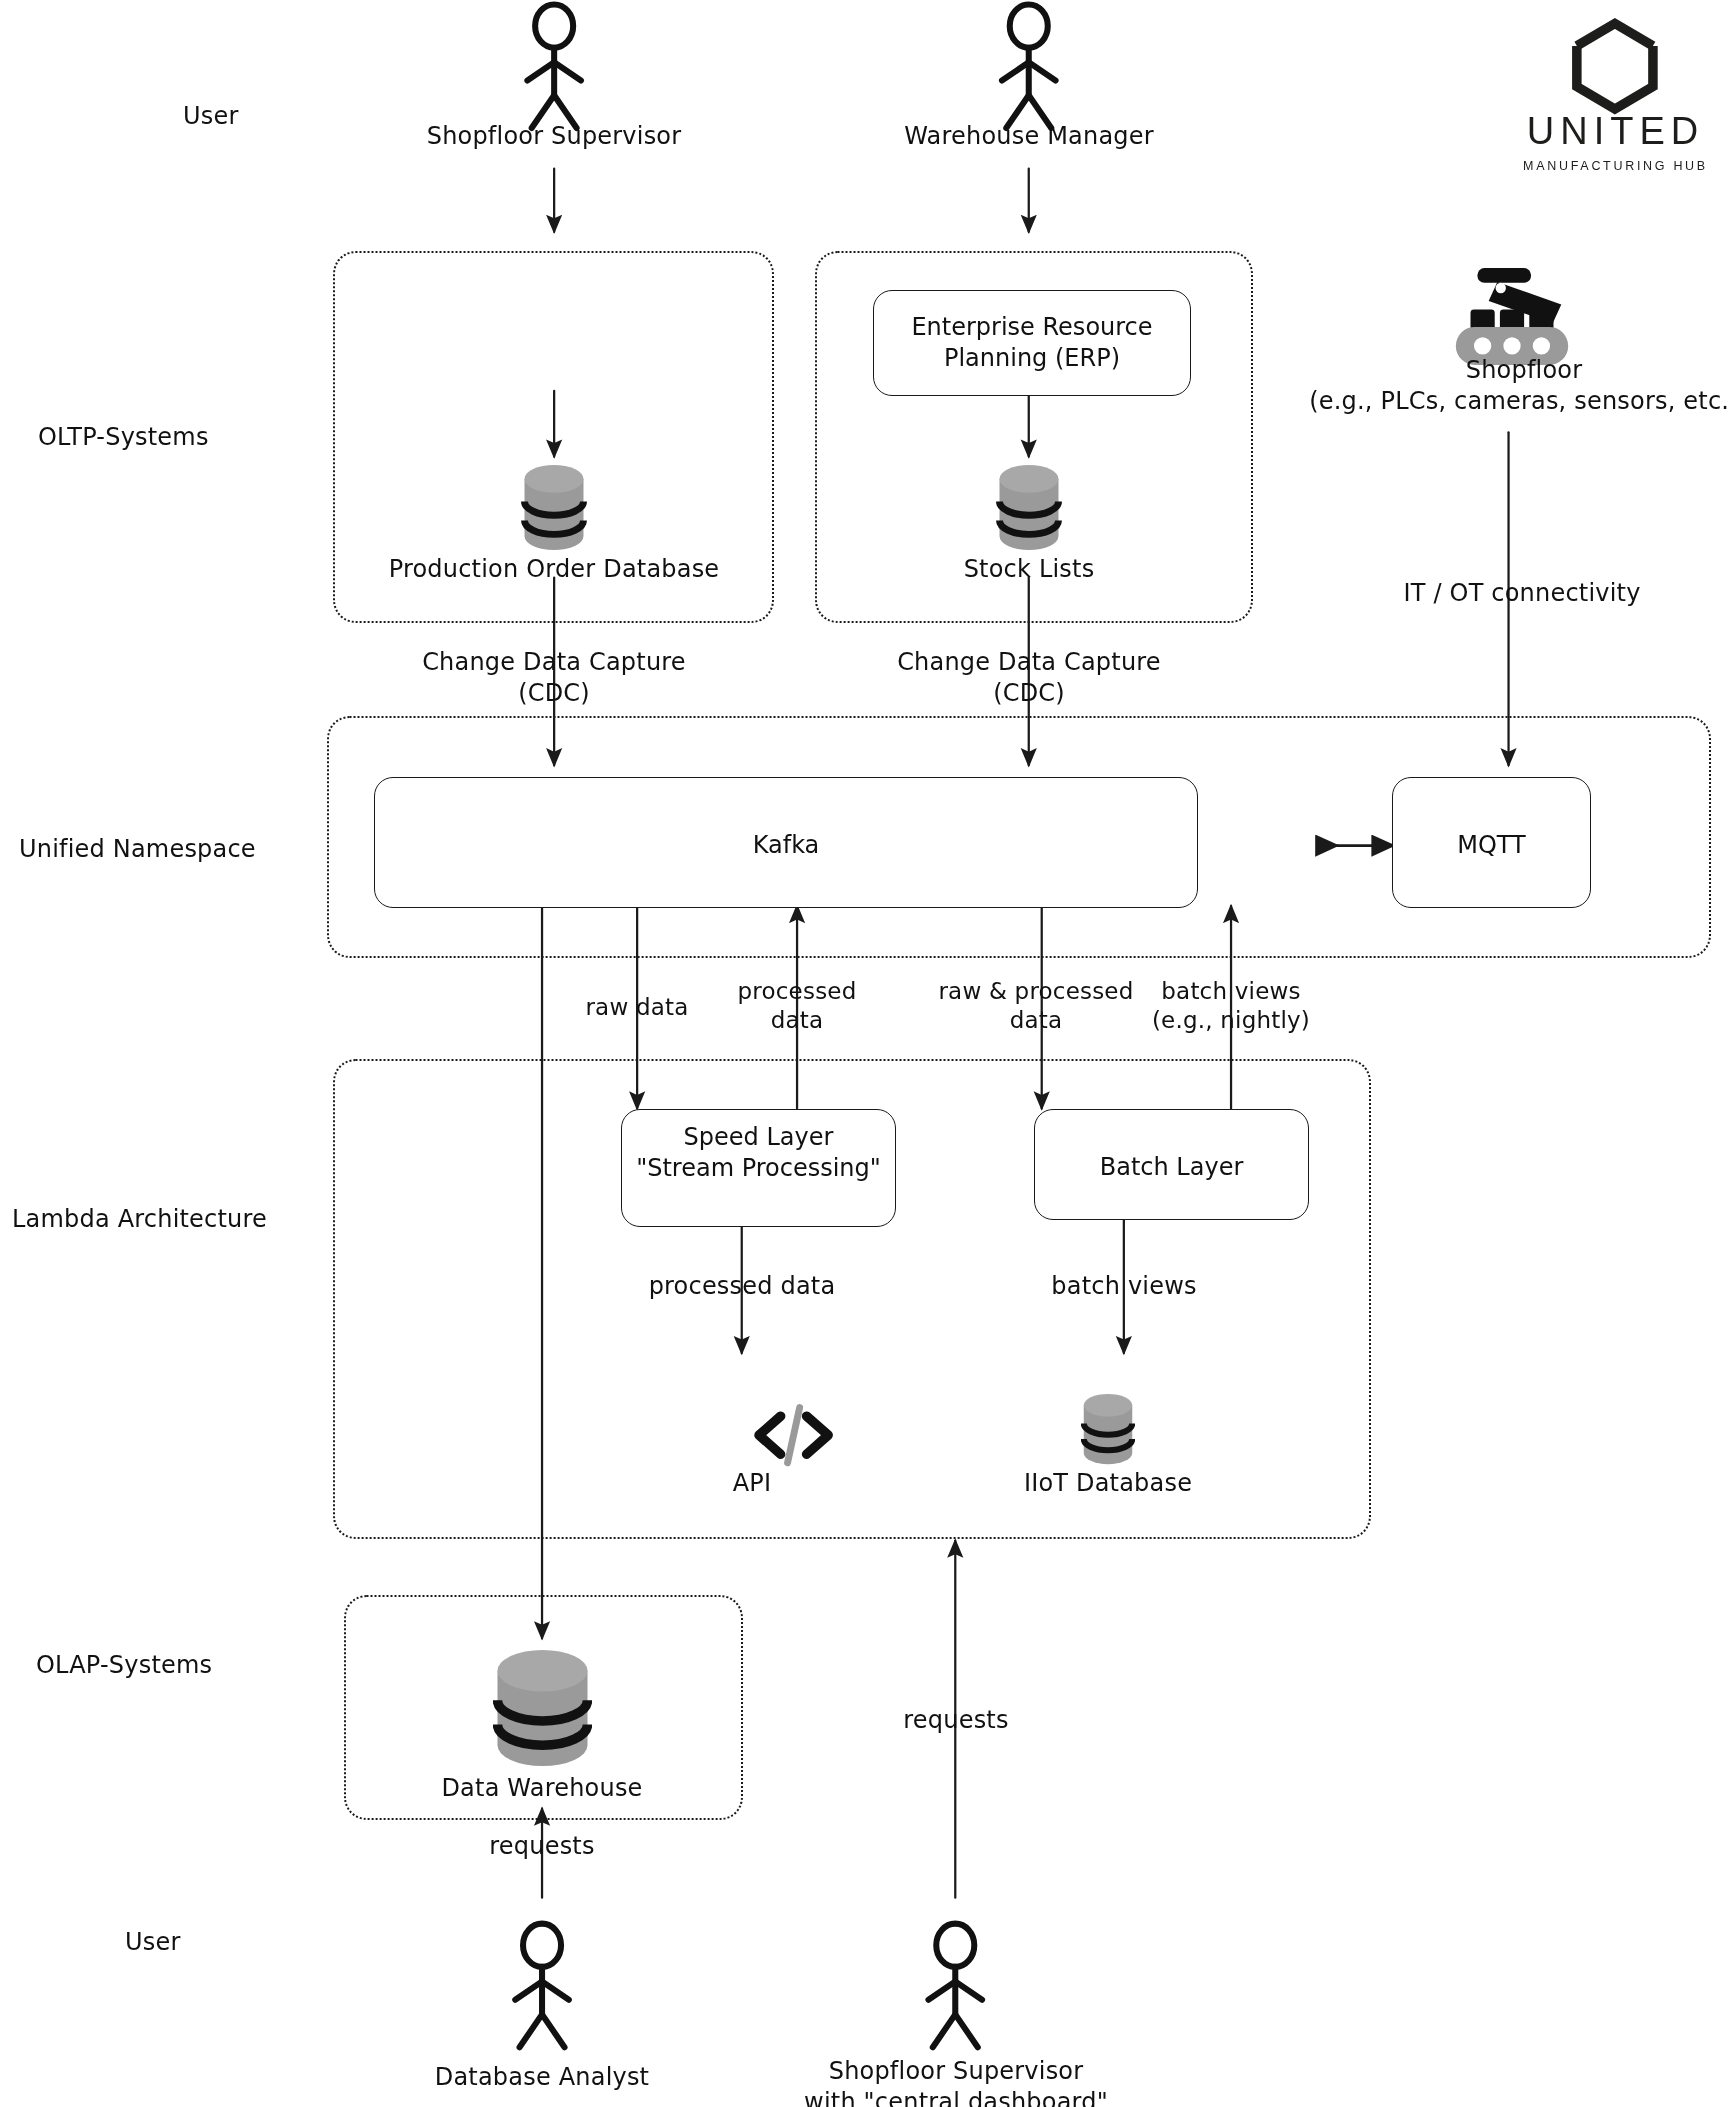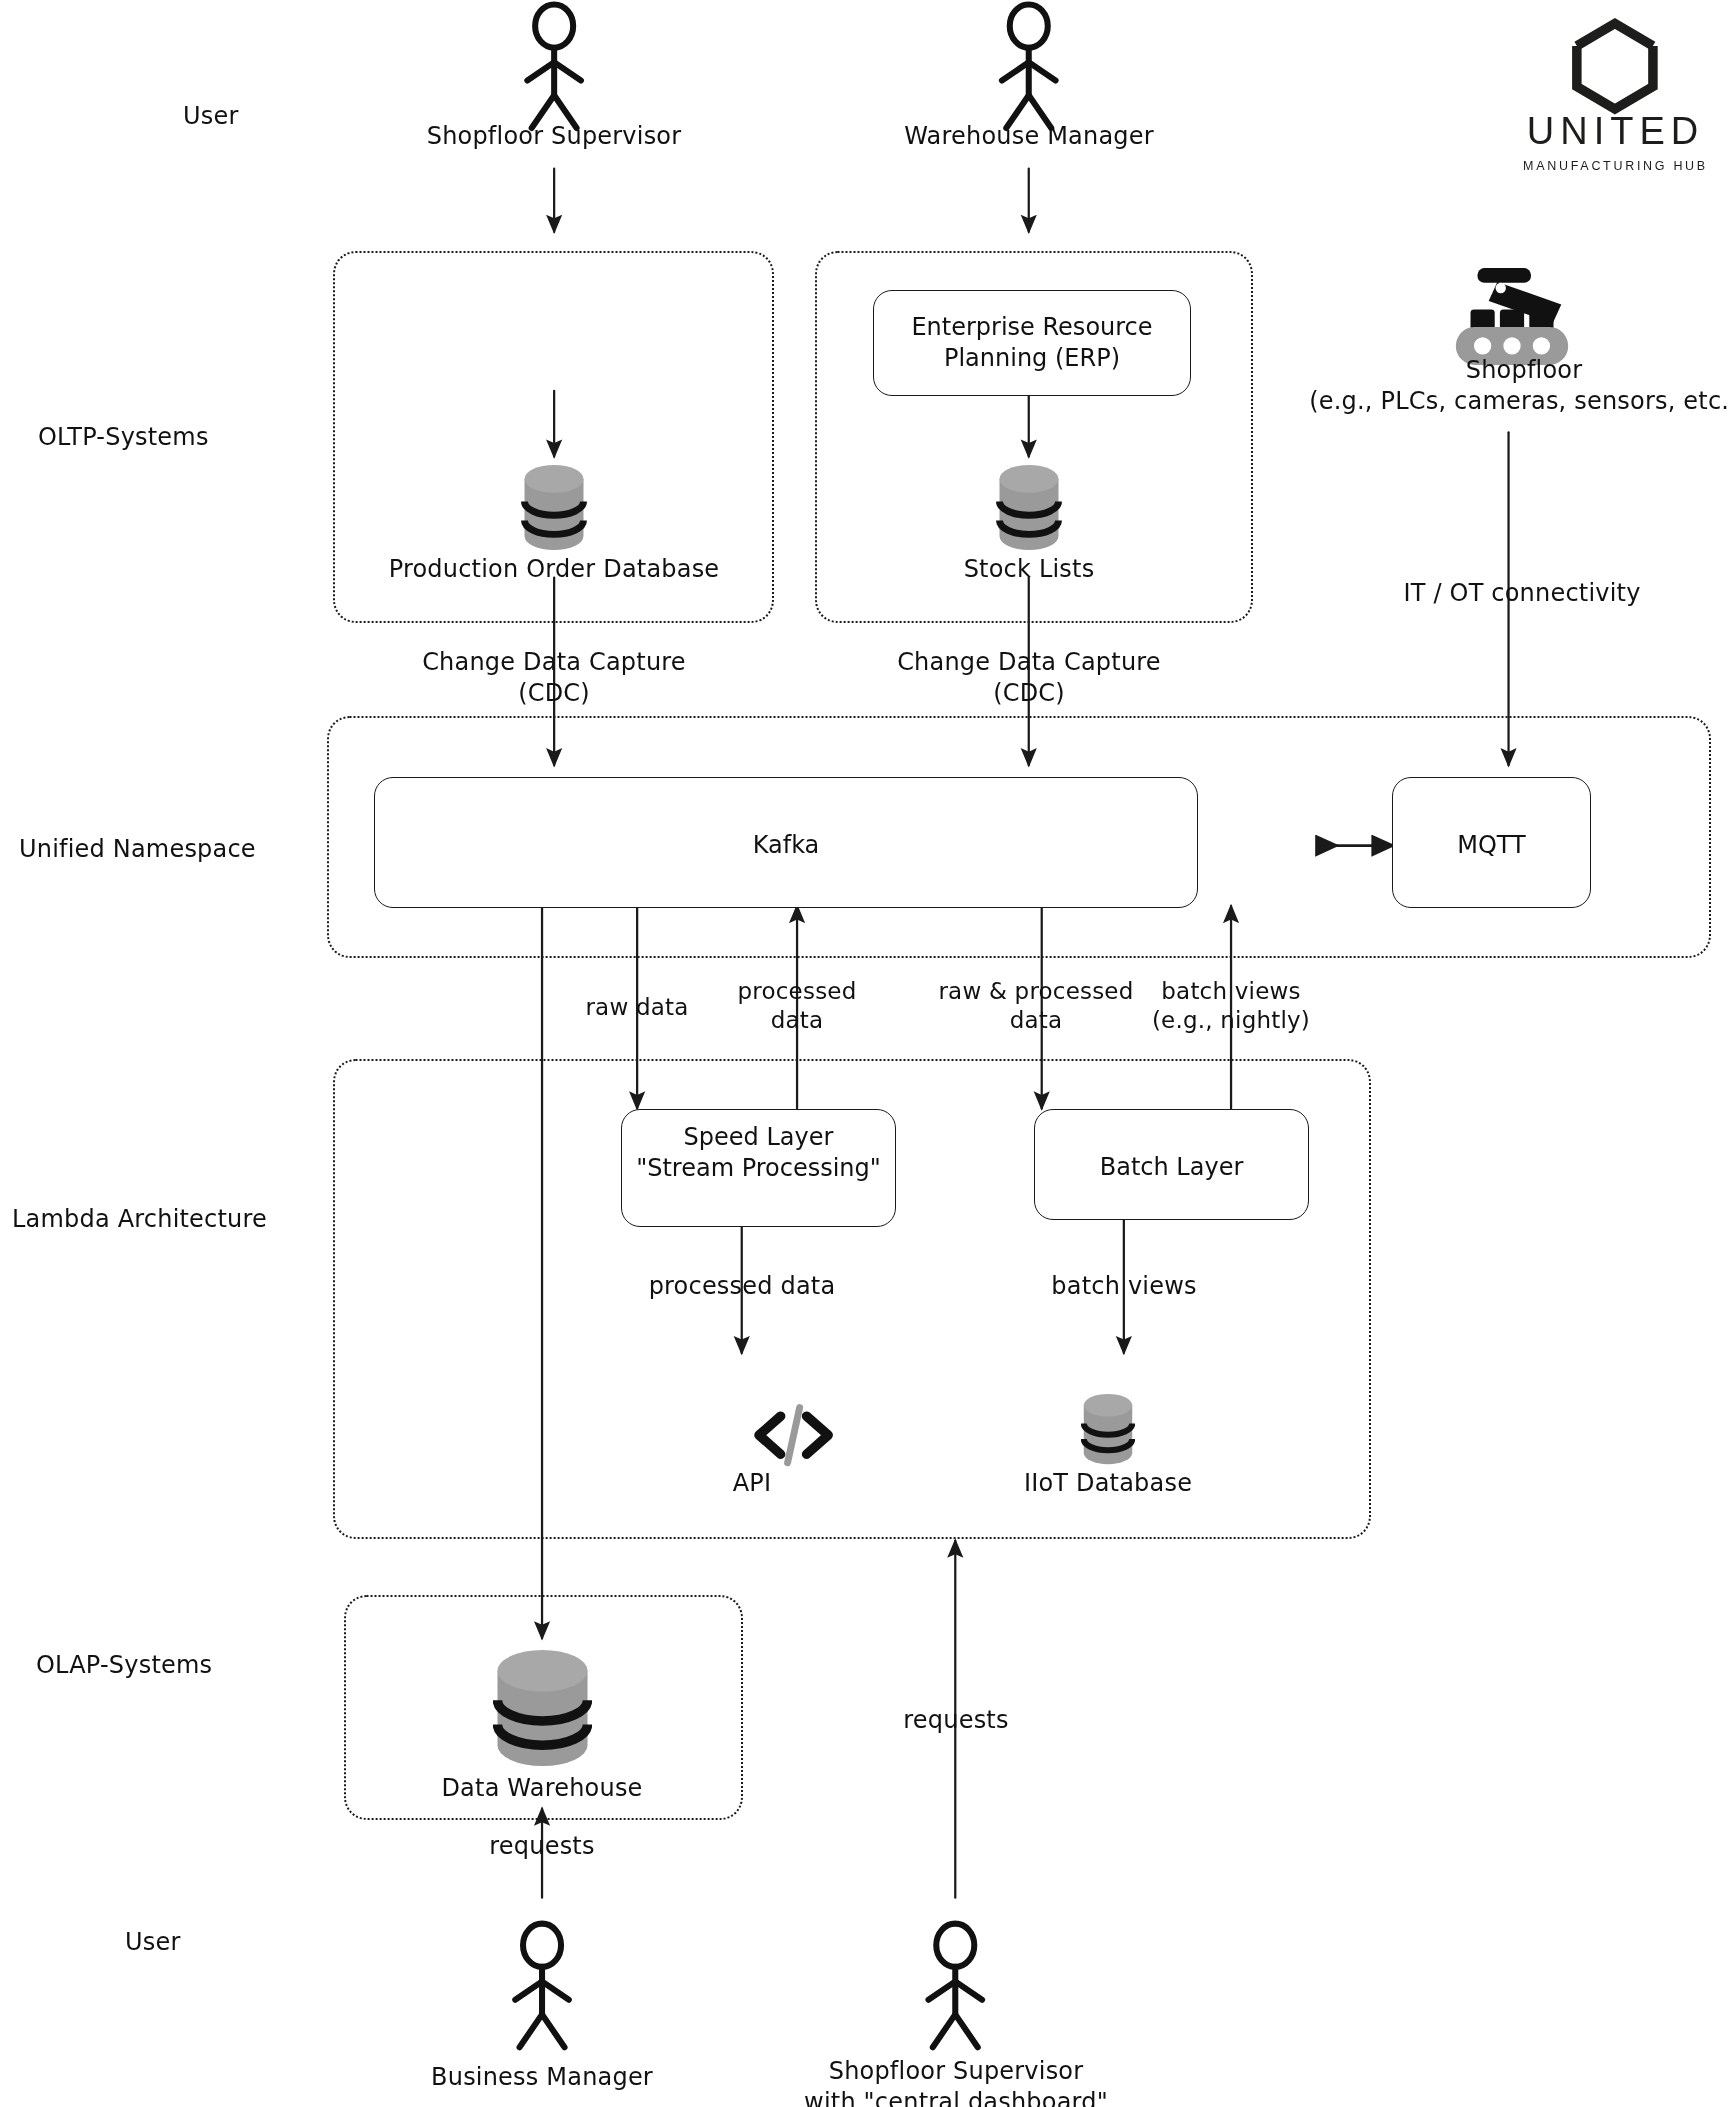--- a/index.html
+++ b/index.html
@@ -183,21 +183,21 @@
   <div class="lbl left t28" style="left:36px;top:1650px;">OLAP-Systems</div>
   <div class="lbl left t28" style="left:125px;top:1927px;">User</div>
 
   <div class="logo" style="left:1496px;top:112px;width:239px;">
     <div class="word" style="font-size:38px;line-height:1;">UNITED</div>
     <div class="sub" style="font-size:12.5px;line-height:1;margin-top:10.4px;">MANUFACTURING HUB</div>
   </div>
 
   <div class="lbl ctr t28" style="left:554px;top:121px;width:450px;">Shopfloor Supervisor</div>
   <div class="lbl ctr t28" style="left:1029px;top:121px;width:450px;">Warehouse Manager</div>
-  <div class="lbl ctr t28" style="left:542px;top:2062px;width:450px;">Business Manager</div>
+  <div class="lbl ctr t28" style="left:542px;top:2062px;width:450px;">Database Analyst</div>
   <div class="lbl ctr t28" style="left:956px;top:2056px;width:484px;">Shopfloor Supervisor
 with "central dashboard"</div>
 
   <div class="group" style="left:333px;top:251px;width:441px;height:372px;"></div>
 
 
   <div class="db" style="left:521px;top:465px;">
     <svg width="66" height="85" viewBox="0 0 76 98">
       <path d="M4,16 L4,82 A34,16 0 0 0 72,82 L72,16 Z" fill="#9a9a9a"></path>
       <ellipse cx="38" cy="16" rx="34" ry="16" fill="#a8a8a8"></ellipse>

